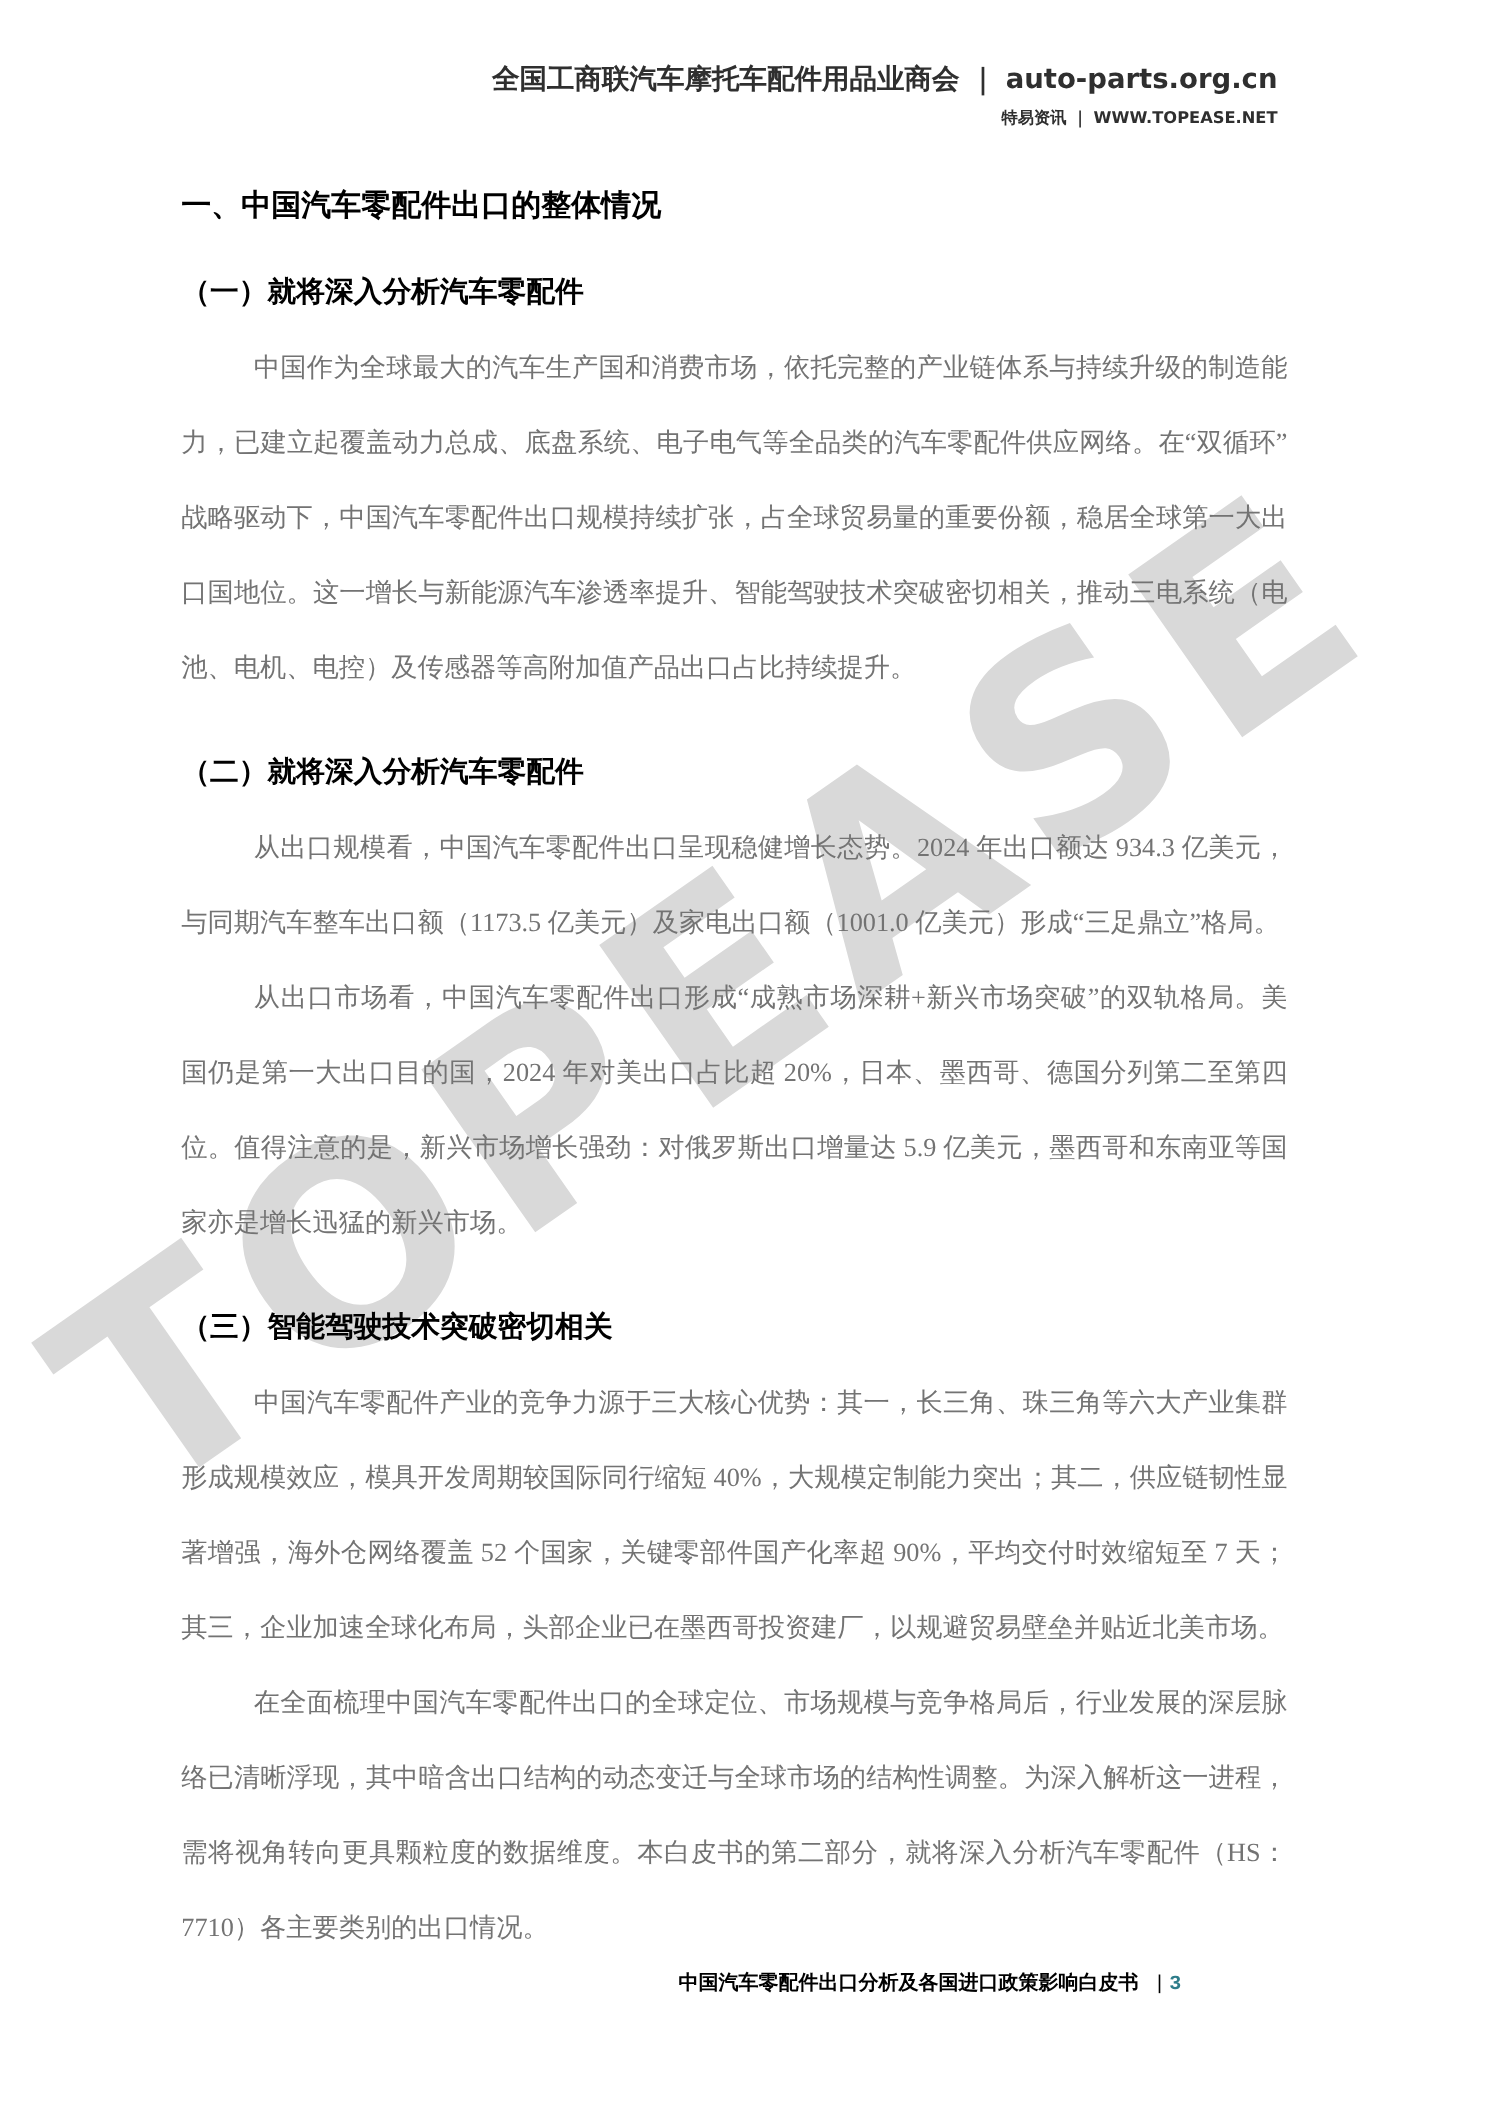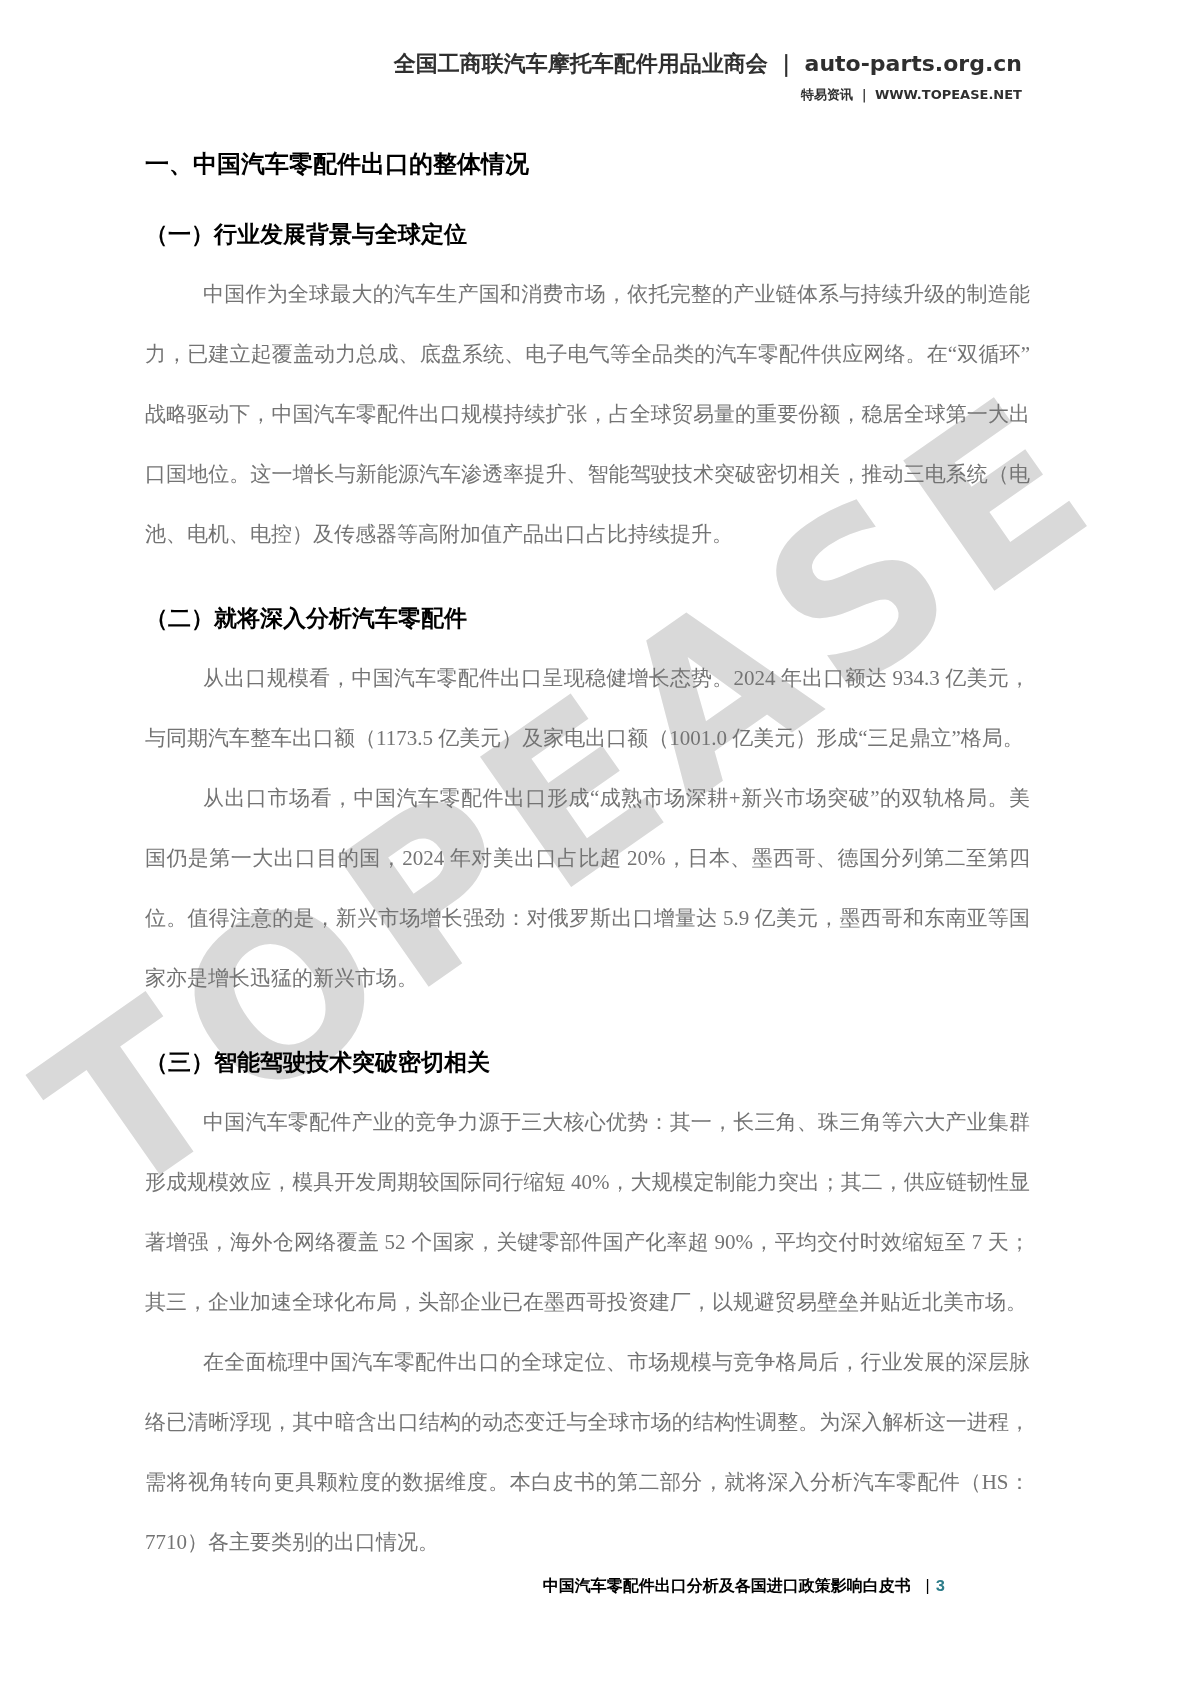--- a/index.html
+++ b/index.html
@@ -86,21 +86,21 @@
 
 <header class="page-header">
   <div class="line1">全国工商联汽车摩托车配件用品业商会 ｜ auto-parts.org.cn</div>
   <div class="line2">特易资讯 ｜ WWW.TOPEASE.NET</div>
 </header>
 
 <main class="doc-main">
   <h1 class="doc-title">一、中国汽车零配件出口的整体情况</h1>
   <div id="sections">
       <section>
-        <h2 class="section-heading">（一）行业发展背景与全球定位</h2>
+        <h2 class="section-heading">（一）就将深入分析汽车零配件</h2>
         <p class="body-paragraph">中国作为全球最大的汽车生产国和消费市场，依托完整的产业链体系与持续升级的制造能力，已建立起覆盖动力总成、底盘系统、电子电气等全品类的汽车零配件供应网络。在“双循环”战略驱动下，中国汽车零配件出口规模持续扩张，占全球贸易量的重要份额，稳居全球第一大出口国地位。这一增长与新能源汽车渗透率提升、智能驾驶技术突破密切相关，推动三电系统（电池、电机、电控）及传感器等高附加值产品出口占比持续提升。</p>
       </section>
       <section>
         <h2 class="section-heading">（二）就将深入分析汽车零配件</h2>
         <p class="body-paragraph">从出口规模看，中国汽车零配件出口呈现稳健增长态势。2024 年出口额达 934.3 亿美元，与同期汽车整车出口额（1173.5 亿美元）及家电出口额（1001.0 亿美元）形成“三足鼎立”格局。</p>
         <p class="body-paragraph">从出口市场看，中国汽车零配件出口形成“成熟市场深耕+新兴市场突破”的双轨格局。美国仍是第一大出口目的国，2024 年对美出口占比超 20%，日本、墨西哥、德国分列第二至第四位。值得注意的是，新兴市场增长强劲：对俄罗斯出口增量达 5.9 亿美元，墨西哥和东南亚等国家亦是增长迅猛的新兴市场。</p>
       </section>
       <section>
         <h2 class="section-heading">（三）智能驾驶技术突破密切相关</h2>
         <p class="body-paragraph">中国汽车零配件产业的竞争力源于三大核心优势：其一，长三角、珠三角等六大产业集群形成规模效应，模具开发周期较国际同行缩短 40%，大规模定制能力突出；其二，供应链韧性显著增强，海外仓网络覆盖 52 个国家，关键零部件国产化率超 90%，平均交付时效缩短至 7 天；其三，企业加速全球化布局，头部企业已在墨西哥投资建厂，以规避贸易壁垒并贴近北美市场。</p>

